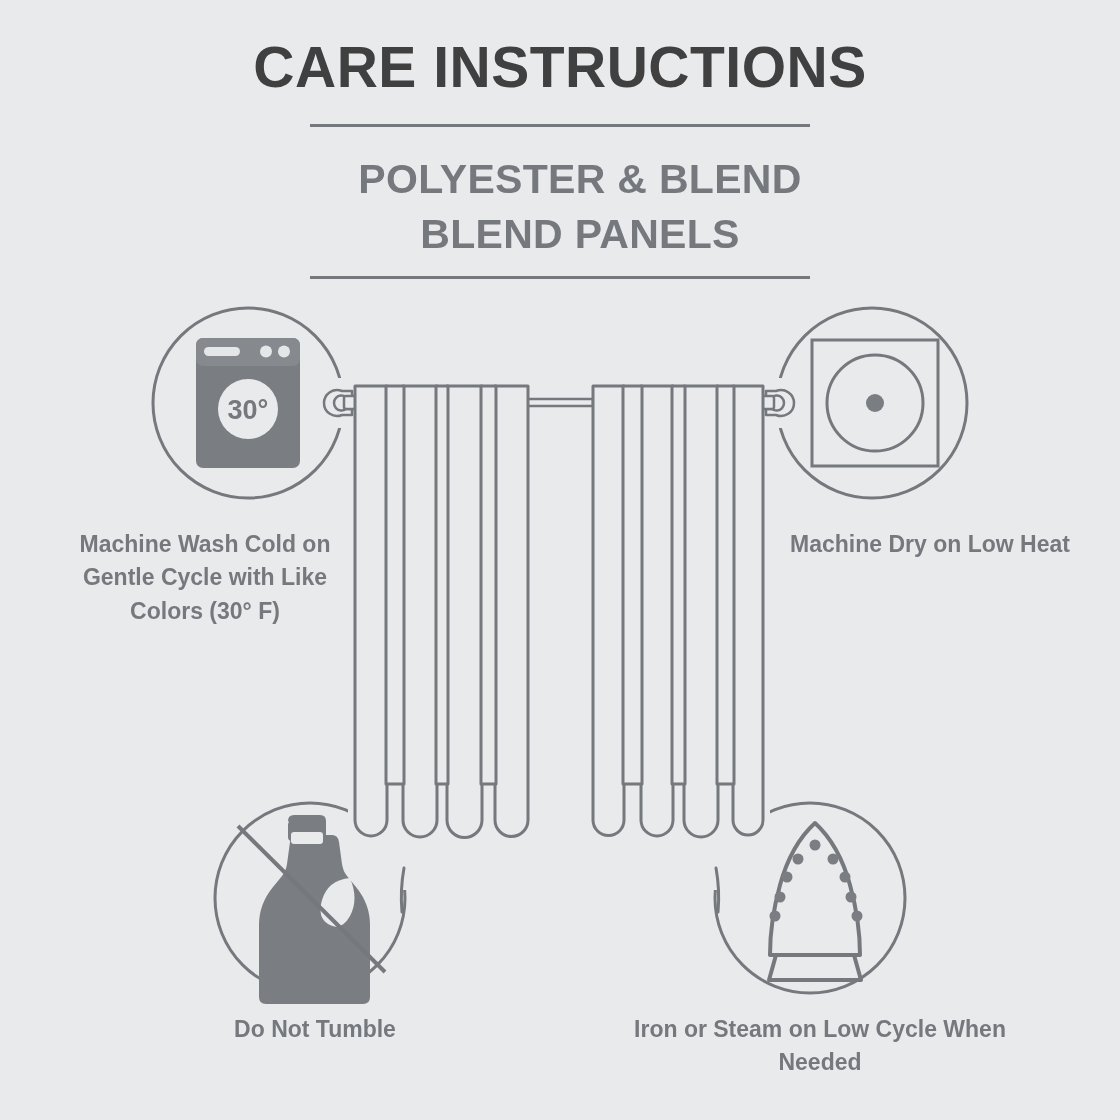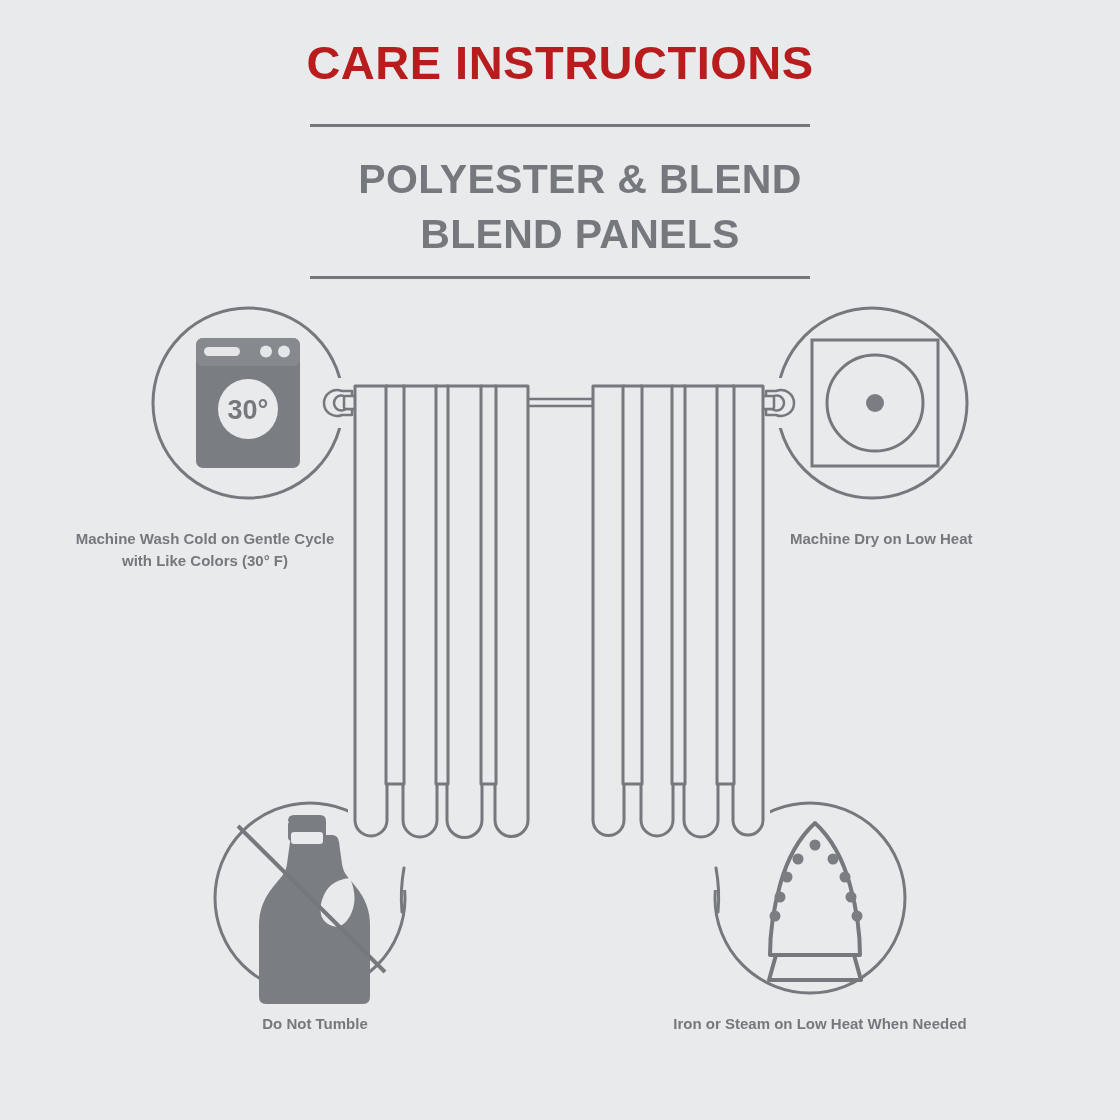--- a/index.html
+++ b/index.html
@@ -18,24 +18,24 @@
     width: 1120px;
     height: 1120px;
     background: #e8eaec;
   }
   .title {
     position: absolute;
     left: 0;
     top: 38px;
     width: 1120px;
     text-align: center;
-    font-size: 47px;
+    font-size: 57px;
     font-weight: bold;
     letter-spacing: 0.5px;
-    color: #b91c1c;
+    color: #404040;
     line-height: 1.05;
   }
   .divider {
     position: absolute;
     left: 310px;
     width: 500px;
     height: 3px;
     background: #75787d;
   }
   #divider-top { top: 124px; }
@@ -51,21 +51,21 @@
     font-weight: bold;
     line-height: 1.33;
     letter-spacing: 0.3px;
     padding-left: 20px;
   }
   .subtitle .line2 { display: block; }
 
   .caption {
     position: absolute;
     color: #75787d;
-    font-size: 15px;
+    font-size: 23px;
     font-weight: bold;
     line-height: 1.45;
     text-align: center;
   }
   #caption-wash   { left: 60px;  top: 528px; width: 290px; }
   #caption-dry    { left: 790px; top: 528px; width: 290px; text-align: left; }
   #caption-bleach { left: 165px; top: 1013px; width: 300px; }
   #caption-iron   { left: 610px; top: 1013px; width: 420px; }
 
   .art {
@@ -207,15 +207,15 @@
       <g fill="none" stroke="#75787d" stroke-width="3" stroke-linecap="round">
         <path d="M404 868 q-4 22 -2 44"></path>
         <path d="M716 868 q4 22 2 44"></path>
       </g>
     </g>
   </svg>
 
   <div class="caption" id="caption-wash">Machine Wash Cold on Gentle Cycle with Like Colors (30° F)</div>
   <div class="caption" id="caption-dry">Machine Dry on Low Heat</div>
   <div class="caption" id="caption-bleach">Do Not Tumble</div>
-  <div class="caption" id="caption-iron">Iron or Steam on Low Heat When Needed</div>
+  <div class="caption" id="caption-iron">Iron or Steam on Low Cycle When Needed</div>
 
 </div>
 
 </body></html>

